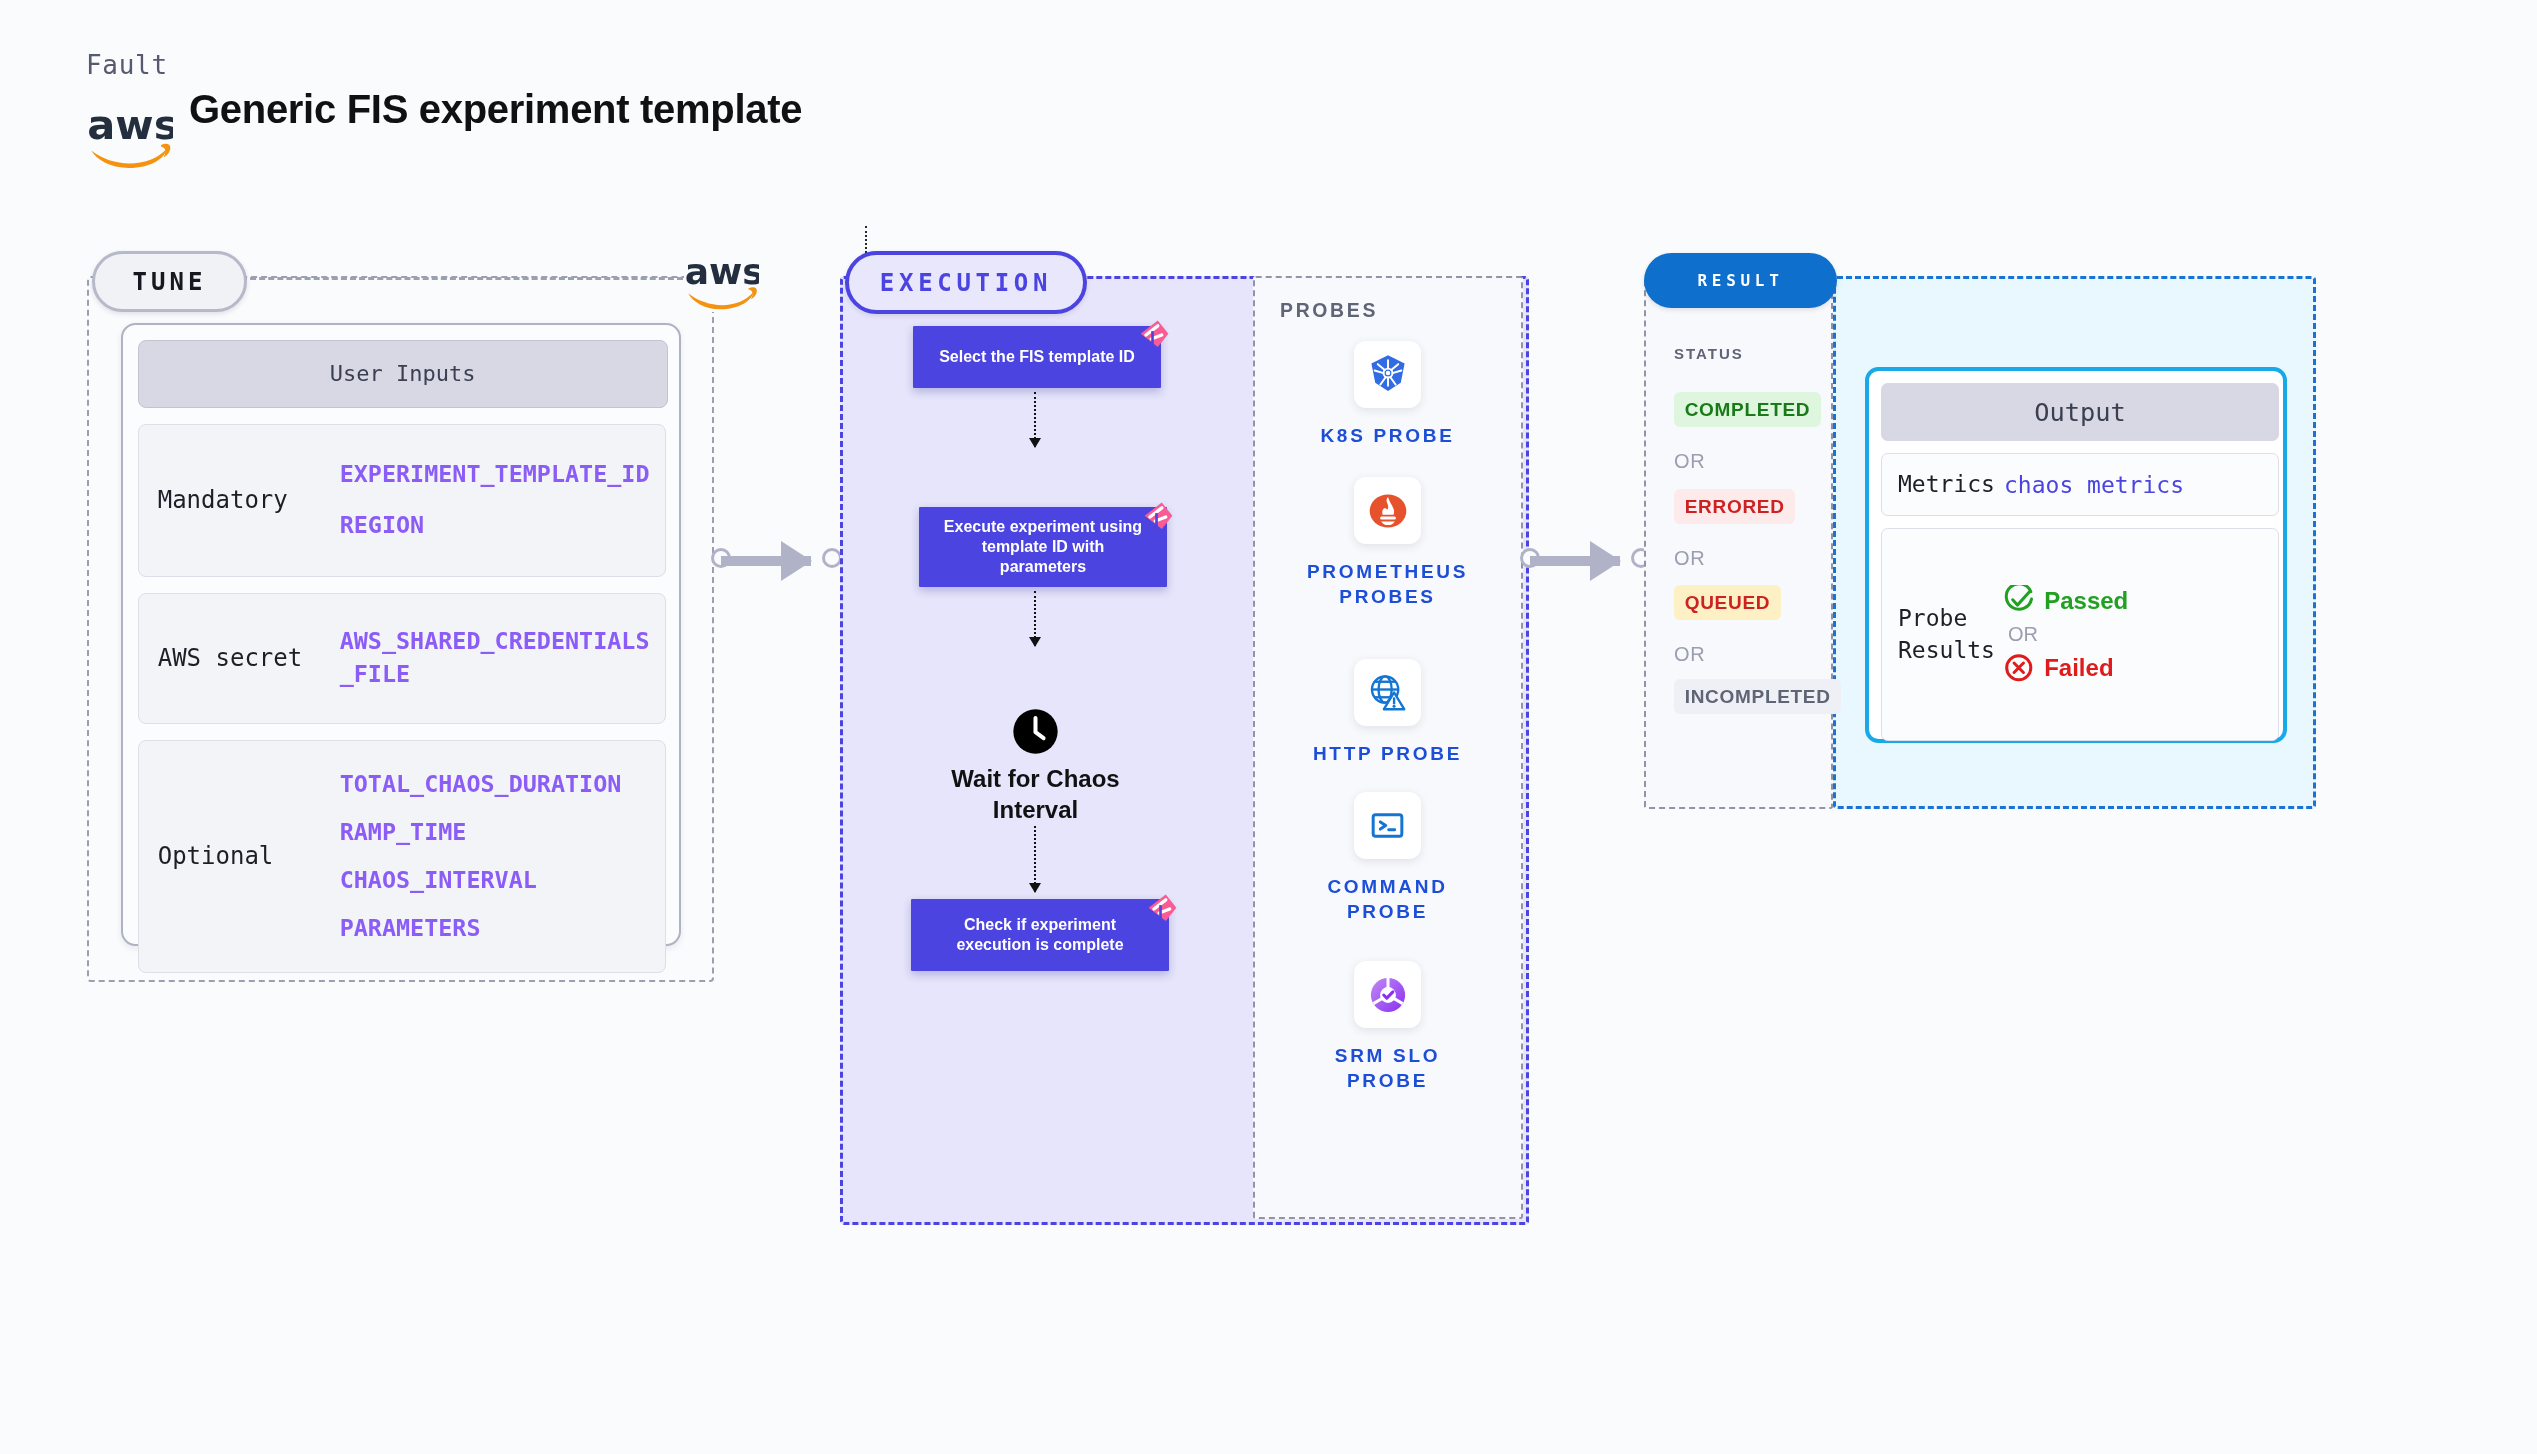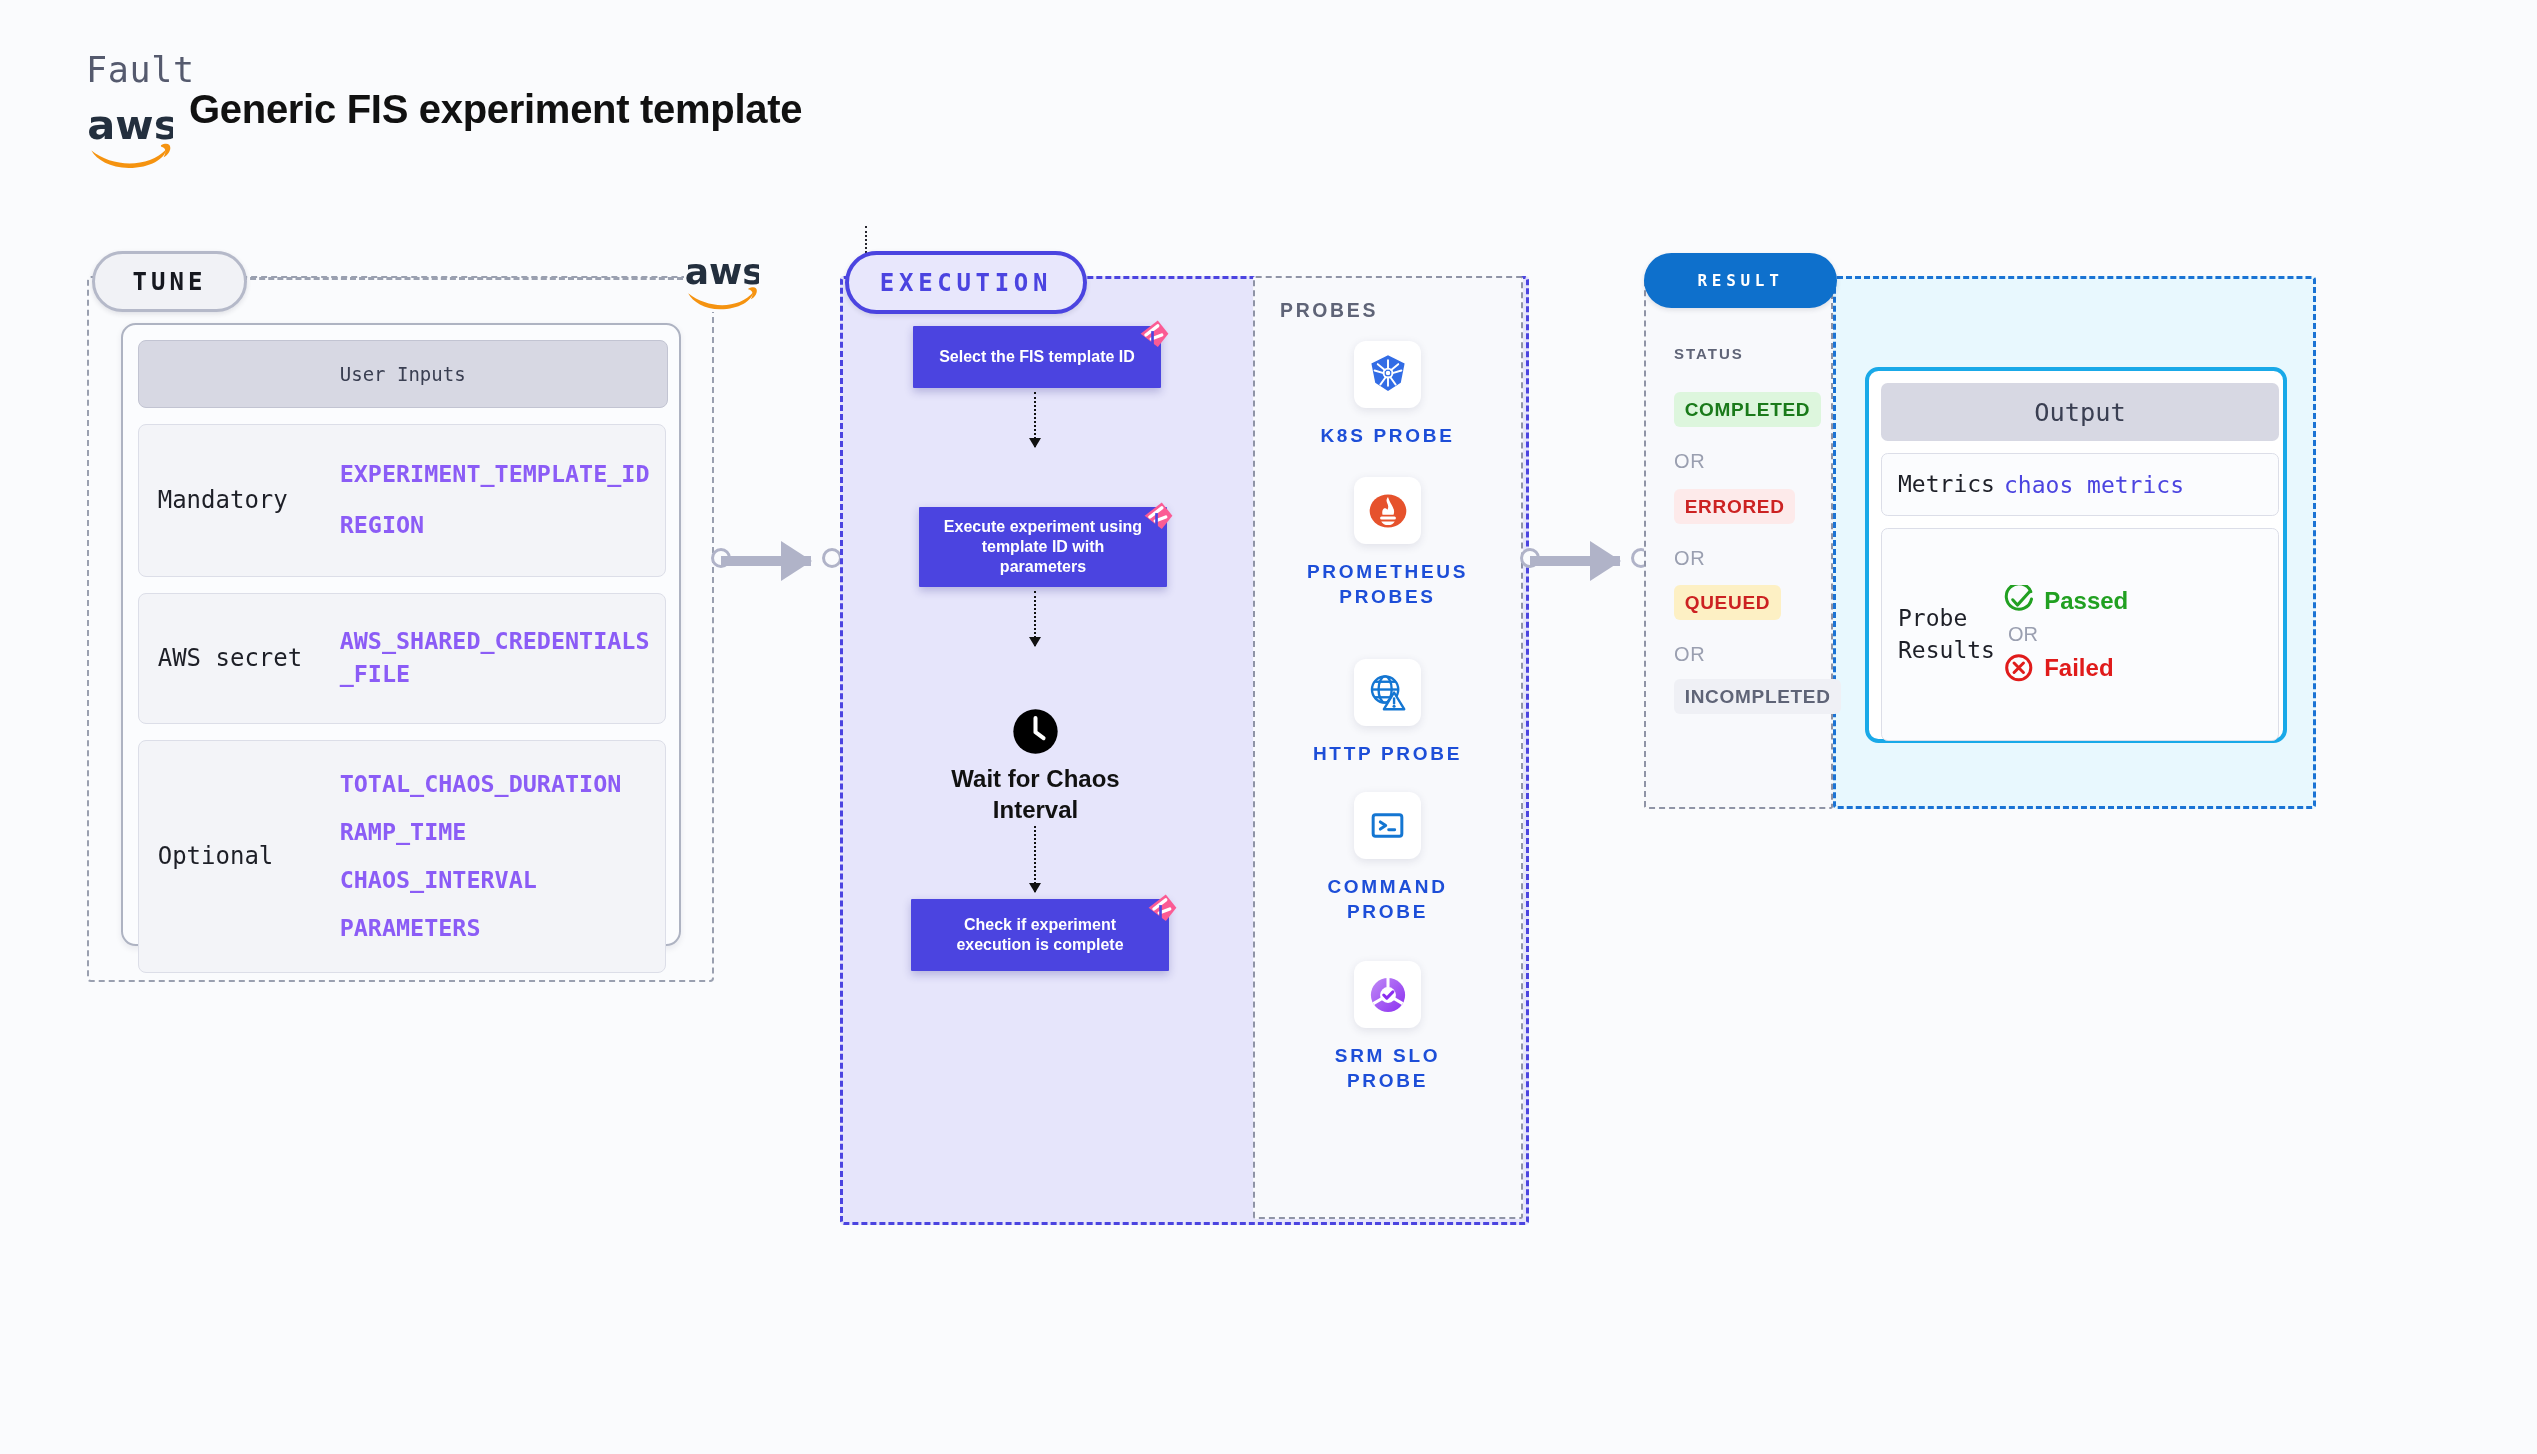--- a/index.html
+++ b/index.html
@@ -10,21 +10,21 @@
     position:relative;
     overflow:hidden;
   }
   .abs{position:absolute;}
 
   
   #header{left:0;top:0;width:2538px;height:201px;}
   #fault-label{
     left:86px;top:50px;
     font-family:"DejaVu Sans Mono","Liberation Mono",monospace;
-    font-size:35px;color:#555a6e;letter-spacing:0.7px;
+    font-size:26px;color:#555a6e;letter-spacing:0.7px;
   }
   #aws-logo-head{left:86px;top:97px;width:87px;height:77px;}
   #page-title{
     left:189px;top:87px;
     font-size:40px;font-weight:bold;color:#111;
     font-family:"Liberation Sans",sans-serif;
     letter-spacing:-0.3px;
   }
 
   
@@ -59,21 +59,21 @@
     left:121px;top:323px;width:560px;height:623px;
     background:#fbfcfe;border:2.7px solid #aeb3c2;border-radius:14.7px;
     box-shadow:0 2.7px 6.7px rgba(30,30,60,.08);
     box-sizing:border-box;padding:14.7px;
   }
   #user-inputs-header{
     width:528px;height:66px;
     background:#d7d8e3;border:1.3px solid #c2c4d2;border-radius:8px;
     display:flex;align-items:center;justify-content:center;
     font-family:"DejaVu Sans Mono","Liberation Mono",monospace;
-    font-size:19px;color:#3a3f52;
+    font-size:22px;color:#3a3f52;
   }
   .input-group{
     width:528px;background:#f3f4f8;border:1.3px solid #dcdee8;border-radius:8px;
     display:flex;align-items:center;box-sizing:border-box;
     margin-top:16px;
   }
   .ig-label{
     width:201px;padding-left:19px;box-sizing:border-box;
     font-family:"DejaVu Sans Mono","Liberation Mono",monospace;
     font-size:24px;color:#1d1f27;

